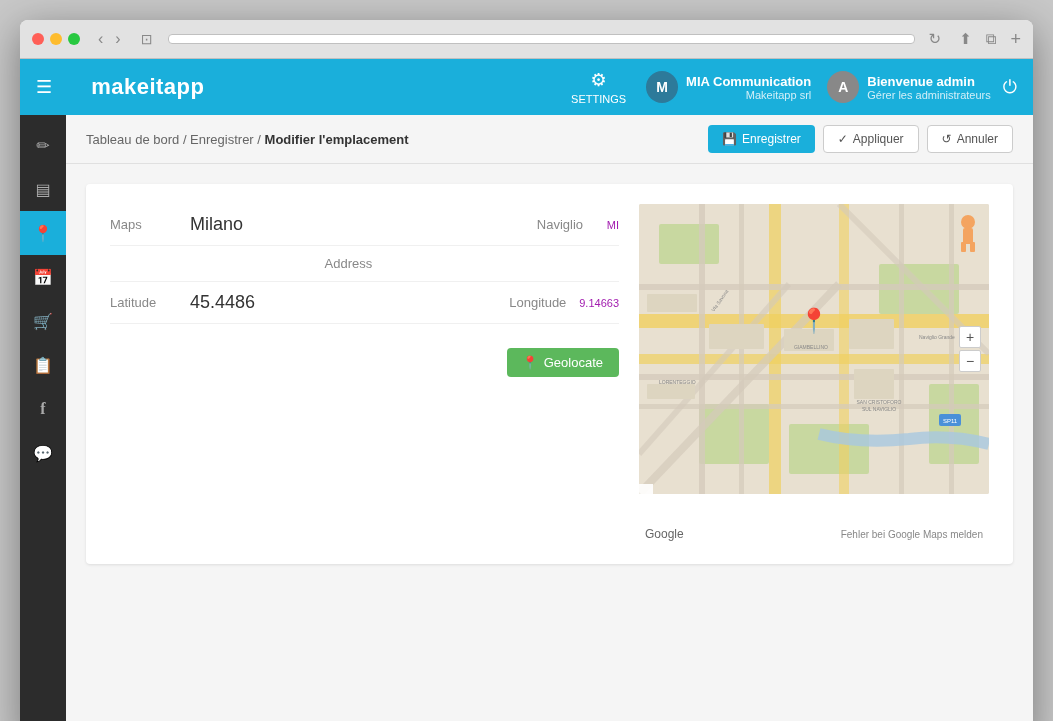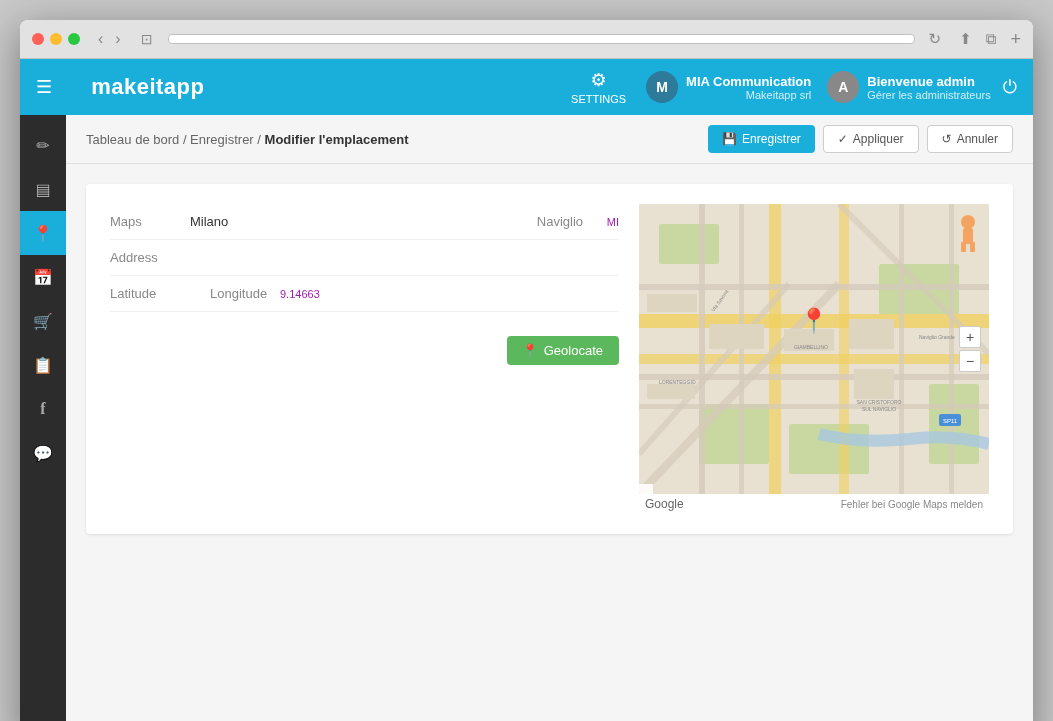--- a/index.html
+++ b/index.html
@@ -342,39 +342,40 @@
       border-bottom: 1px solid #f0f0f0;
     }
     .field-label {
       color: #888;
       font-size: 13px;
       width: 80px;
       flex-shrink: 0;
     }
     .field-value {
       color: #333;
-      font-size: 13px;
+      font-size: 18px;
       flex: 1;
     }
     .field-label-2 {
       color: #888;
       font-size: 13px;
       width: 70px;
       flex-shrink: 0;
       margin-left: 20px;
     }
     .field-value-2 {
       color: #a21caf;
       font-size: 11px;
     }
     .field-row-single {
       display: flex;
       align-items: center;
       padding: 10px 0;
       border-bottom: 1px solid #f0f0f0;
+      flex-direction: column;
     }
     .geolocate-btn {
       background: #5cb85c;
       color: white;
       border: none;
       padding: 7px 16px;
       border-radius: 4px;
       font-size: 13px;
       cursor: pointer;
       display: flex;
@@ -410,20 +411,21 @@
     }
 
     .map-footer {
       display: flex;
       align-items: center;
       justify-content: space-between;
       background: white;
       padding: 3px 6px;
       font-size: 11px;
       color: #888;
+      margin-top: 30px;
     }
     .map-zoom-controls {
       position: absolute;
       right: 8px;
       top: 50%;
       transform: translateY(-50%);
       display: flex;
       flex-direction: column;
       gap: 2px;
     }
@@ -572,20 +574,21 @@
                   <span class="field-label-2">Naviglio</span>
                   <span class="field-value-2">MI</span>
                 </div>
 
                 <div class="field-row-single">
                   <span class="field-label">Address</span>
                 </div>
 
                 <div class="field-row">
                   <span class="field-label">Latitude</span>
+                  <span class="field-value">45.4486</span>
                   <span class="field-label-2">Longitude</span>
                   <span class="field-value-2">9.14663</span>
                 </div>
 
                 <div style="overflow: hidden; margin-top: 8px;">
                   <button class="geolocate-btn">
                     <span>📍</span>
                     <span>Geolocate</span>
                   </button>
                 </div>

